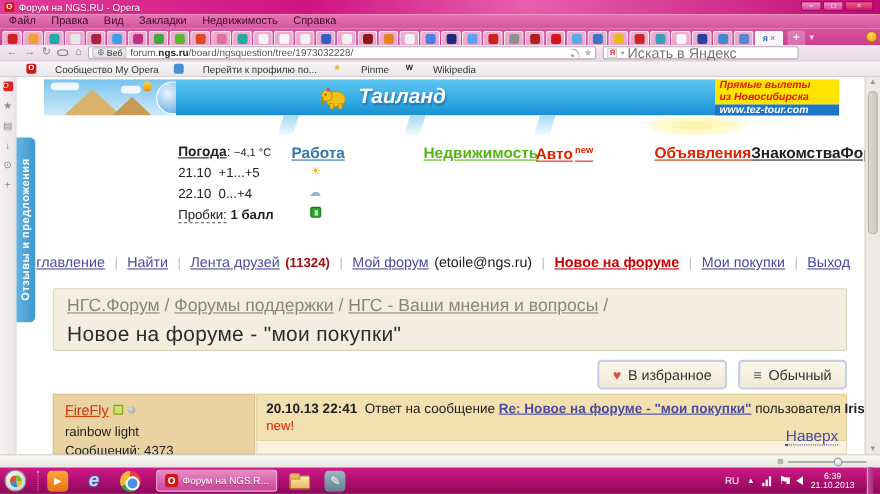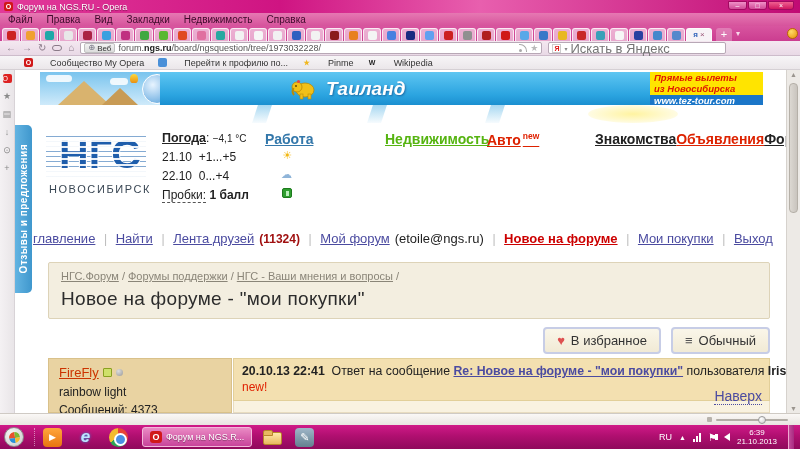--- a/index.html
+++ b/index.html
@@ -166,21 +166,21 @@
   .fnav a { color:#4b4ba0; text-decoration:underline; }
   .fnav .grp { display:flex; gap:5px; align-items:baseline; }
   .fnav .sep { color:#bbb; font-size:12px; }
   .fnav .count { color:#a01010; font-weight:bold; font-size:12px; text-decoration:none; }
   .fnav .email { color:#222; text-decoration:none; font-size:13px; }
   .fnav a.hot { color:#cc0000; font-weight:bold; }
 
   
   .crumb-box { position:absolute; top:262px; left:48px; width:722px; height:57px; background:#f3eee0;
     border:1px solid #ddd3b8; border-radius:2px; padding:7px 12px; }
-  .crumbs { font-size:11px; color:#8a8578; }
+  .crumbs { font-size:16px; color:#8a8578; }
   .crumbs a { color:#8a8578; text-decoration:underline; }
   .crumbs .cs { text-decoration:none; }
   .page-h1 { font-size:19px; color:#2c2c2c; margin-top:6px; letter-spacing:.3px; }
 
   
   .actions { position:absolute; top:327px; left:48px; width:722px; display:flex; justify-content:flex-end; gap:10px; }
   .act-btn { display:flex; align-items:center; gap:6px; height:27px; padding:0 12px;
     background:linear-gradient(#faf6e9,#f1ead5); border:2px solid #c7cde6; border-radius:4px;
     font-size:13px; color:#333; }
   .heart-ic { color:#de5050; font-size:13px; }
@@ -490,26 +490,20 @@
     <i class="streak" style="left:215px"></i>
       <i class="streak" style="left:330px"></i>
       <i class="streak" style="left:448px"></i>
       <i class="glow"></i>
   </div>
 
   <div class="feedback-tab">
     <span>Отзывы и предложения</span>
   </div>
 
-  <div class="ngs-logo">
-    <div class="ngs-lines"></div>
-    <div class="ngs-word">НГС</div>
-    <div class="ngs-stripes"></div>
-    <div class="ngs-city">НОВОСИБИРСК</div>
-  </div>
 
   <div class="weather">
     <div class="row">
       <a class="lbl">Погода</a><span>: </span><span class="temp">−4,1 °C</span>
     </div>
     <div class="row">
       <span>21.10</span>&nbsp;&nbsp;<span>+1...+5</span>
       <span class="ic ic-sun">☀</span>
     </div>
     <div class="row">
@@ -520,22 +514,22 @@
       <a class="traffic-lbl">Пробки:</a>
       <span class="traffic-val">1 балл</span>
       <span class="tl-ic"></span>
     </div>
   </div>
 
   <div class="ngs-links">
     <a class="ngs-link" style="color: rgb(51, 119, 170);"><span>Работа</span></a>
     <a class="ngs-link" style="color: rgb(86, 180, 17);"><span>Недвижимость</span></a>
     <a class="ngs-link" style="color: rgb(221, 34, 0);"><span>Авто</span><sup>new</sup></a>
+    <a class="ngs-link" style="color: rgb(221, 34, 0);"><span>Объявления</span></a>
     <a class="ngs-link" style="color: rgb(34, 34, 34);"><span>Знакомства</span></a>
-    <a class="ngs-link" style="color: rgb(221, 34, 0);"><span>Объявления</span></a>
     <a class="ngs-link" style="color: rgb(34, 34, 34);"><span>Форум</span></a>
 
   </div>
 
   <div class="fnav">
     <a>главление</a>
     <span class="sep">|</span>
     <a>Найти</a>
     <span class="sep">|</span>
     <span class="grp">

